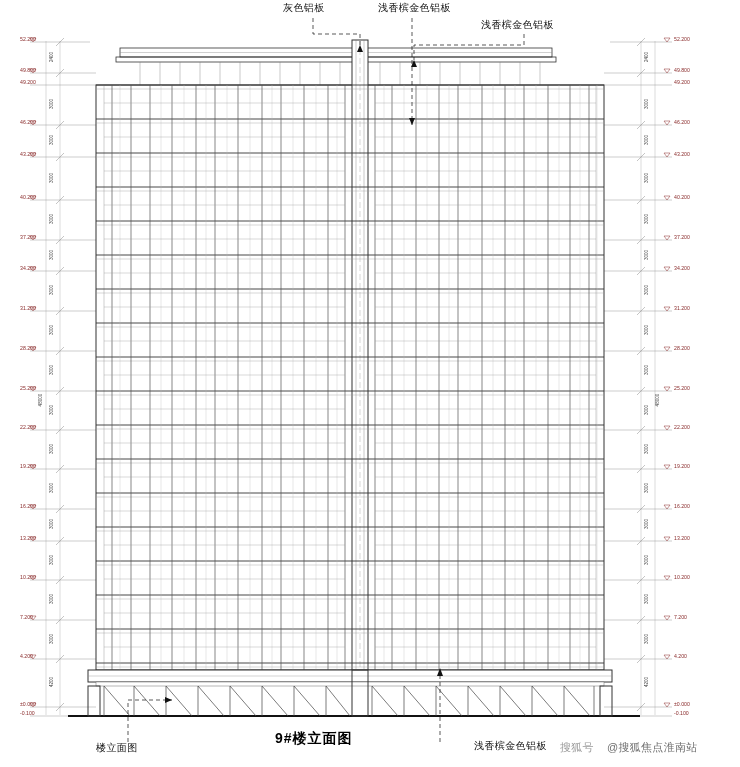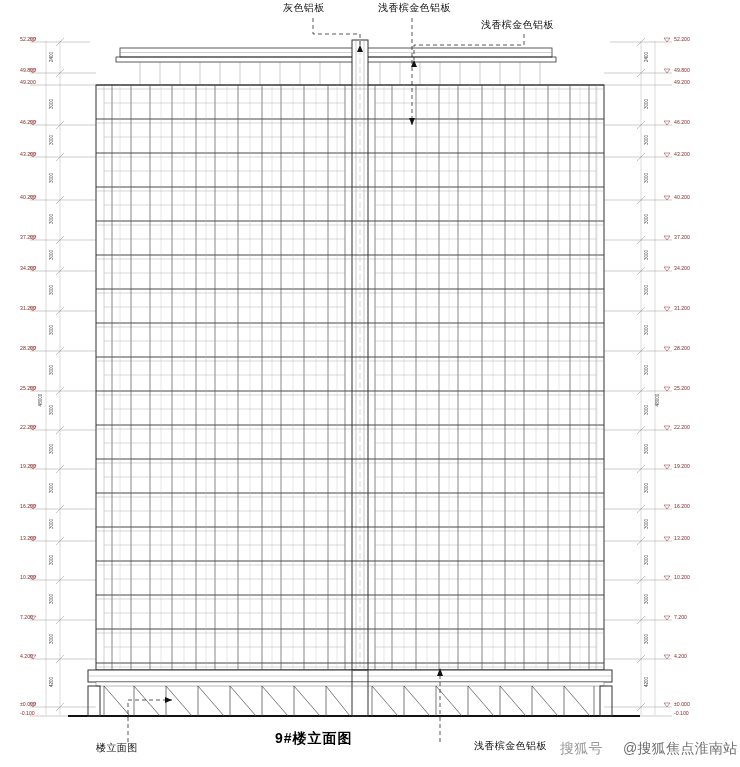--- a/index.html
+++ b/index.html
@@ -38,21 +38,21 @@
   .title {
     position: absolute;
     font-size: 14px;
     font-weight: bold;
     color: #000000;
     letter-spacing: 1px;
     white-space: nowrap;
   }
   .watermark {
     position: absolute;
-    font-size: 14px;
+    font-size: 11px;
     color: #9a9a9a;
     white-space: nowrap;
     letter-spacing: 0.3px;
   }
   .wm-dark {
     color: #6f6f6f;
   }
   .lvl-text {
     font-size: 5.2px;
     fill: #8a2b2b;
@@ -528,15 +528,15 @@
   <div class="callout-label" style="left:481px; top:19px;">浅香槟金色铝板</div>
 
   <div class="callout-label" style="left:96px; top:742px;">楼立面图</div>
 
   <div class="callout-label" style="left:474px; top:740px;">浅香槟金色铝板</div>
 
   <div class="title" style="left:275px; top:730px;">9#楼立面图</div>
 
   <div class="watermark" style="left:560px; top:740px;">搜狐号</div>
 
-  <div class="watermark wm-dark" style="left:607px; top:740px;margin-left:16px;">@搜狐焦点淮南站</div>
+  <div class="watermark wm-dark" style="left:607px; top:740px;">@搜狐焦点淮南站</div>
 
 </div>
 
 </body></html>

